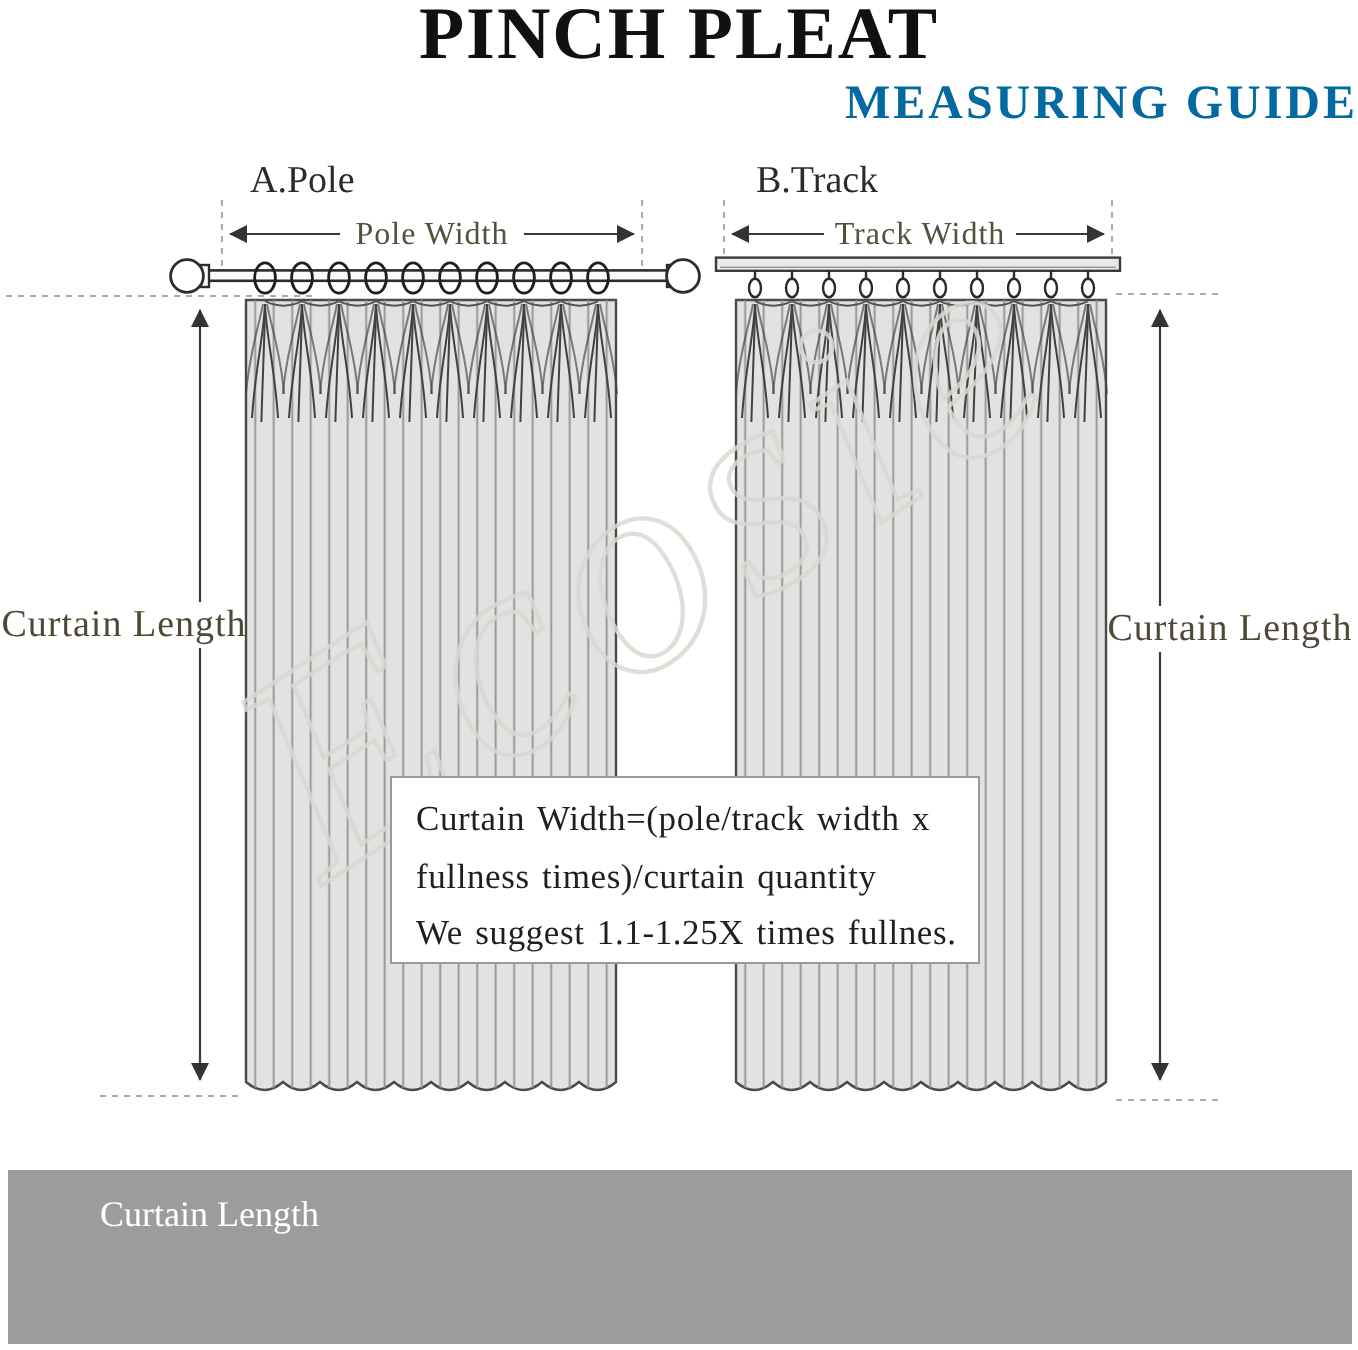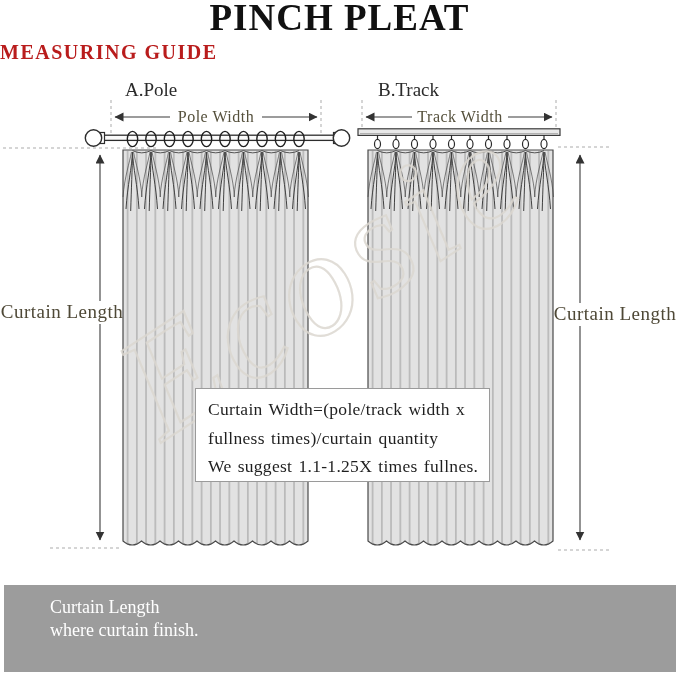--- a/index.html
+++ b/index.html
@@ -5,22 +5,22 @@
   html,body{margin:0;padding:0;background:#ffffff;}
   .stage{
     position:relative;width:679px;height:675px;background:#ffffff;
     font-family:"Liberation Serif", serif;overflow:hidden;
   }
   .title{
     position:absolute;top:-2px;left:0;width:100%;text-align:center;
     font-size:37px;font-weight:bold;letter-spacing:1px;color:#111;line-height:40px;
   }
   .subtitle{
-    position:absolute;top:41px;left:0;width:100%;text-align:left;
-    font-size:20px;font-weight:bold;letter-spacing:1.5px;color:#b91c1c;line-height:22px;
+    position:absolute;top:41px;left:0;width:100%;text-align:right;
+    font-size:24px;font-weight:bold;letter-spacing:1.5px;color:#0369a1;line-height:22px;
   }
   svg{position:absolute;top:0;left:0;}
   svg text{font-family:"Liberation Serif", serif;}
   .secLabel{font-size:19px;fill:#2b2b2b;}
   .widthLabel{font-size:16px;fill:#55503c;letter-spacing:0.5px;}
   .lengthLabel{font-size:19px;fill:#4e4836;letter-spacing:0.5px;}
   .formulaText{font-size:17.5px;fill:#1f1f1f;letter-spacing:0.3px;word-spacing:1.5px;}
   .watermarkText{font-size:150px;font-style:italic;letter-spacing:8px;
     fill:none;stroke:#dcd8d1;stroke-width:2.2px;opacity:0.85;}
   .mline{stroke:#3a3a3a;stroke-width:1.1;}
@@ -182,16 +182,15 @@
     <g>
       <rect x="195.5" y="388.5" width="294" height="93" fill="#ffffff" stroke="#9a9a9a" stroke-width="1"></rect>
       <text class="formulaText" x="208" y="415">Curtain Width=(pole/track width x</text>
       <text class="formulaText" x="208" y="444">fullness times)/curtain quantity</text>
       <text class="formulaText" x="208" y="472">We suggest 1.1-1.25X times fullnes.</text>
     </g>
   </svg>
 
   <div class="footer">
     <div class="fhead">Curtain Length</div>
-    <div class="fline">where curtain finish.</div>
   </div>
 
 </div>
 
 </body></html>

